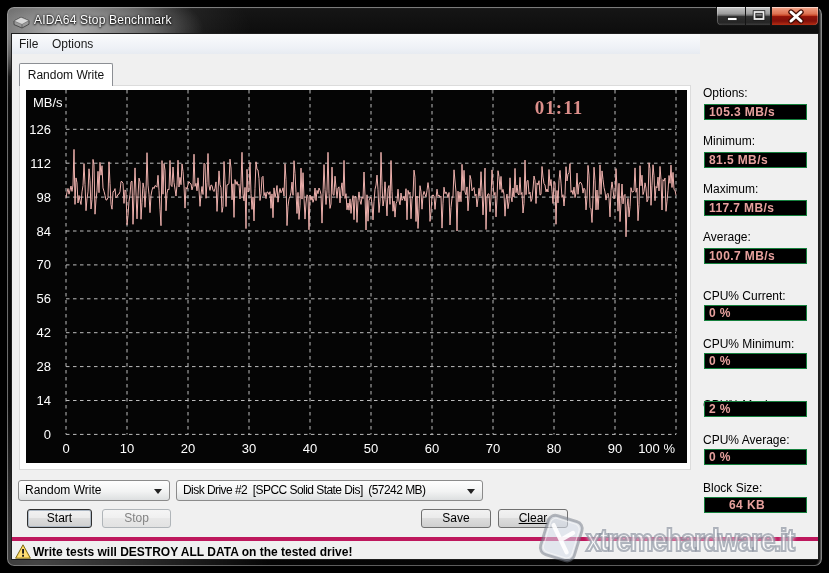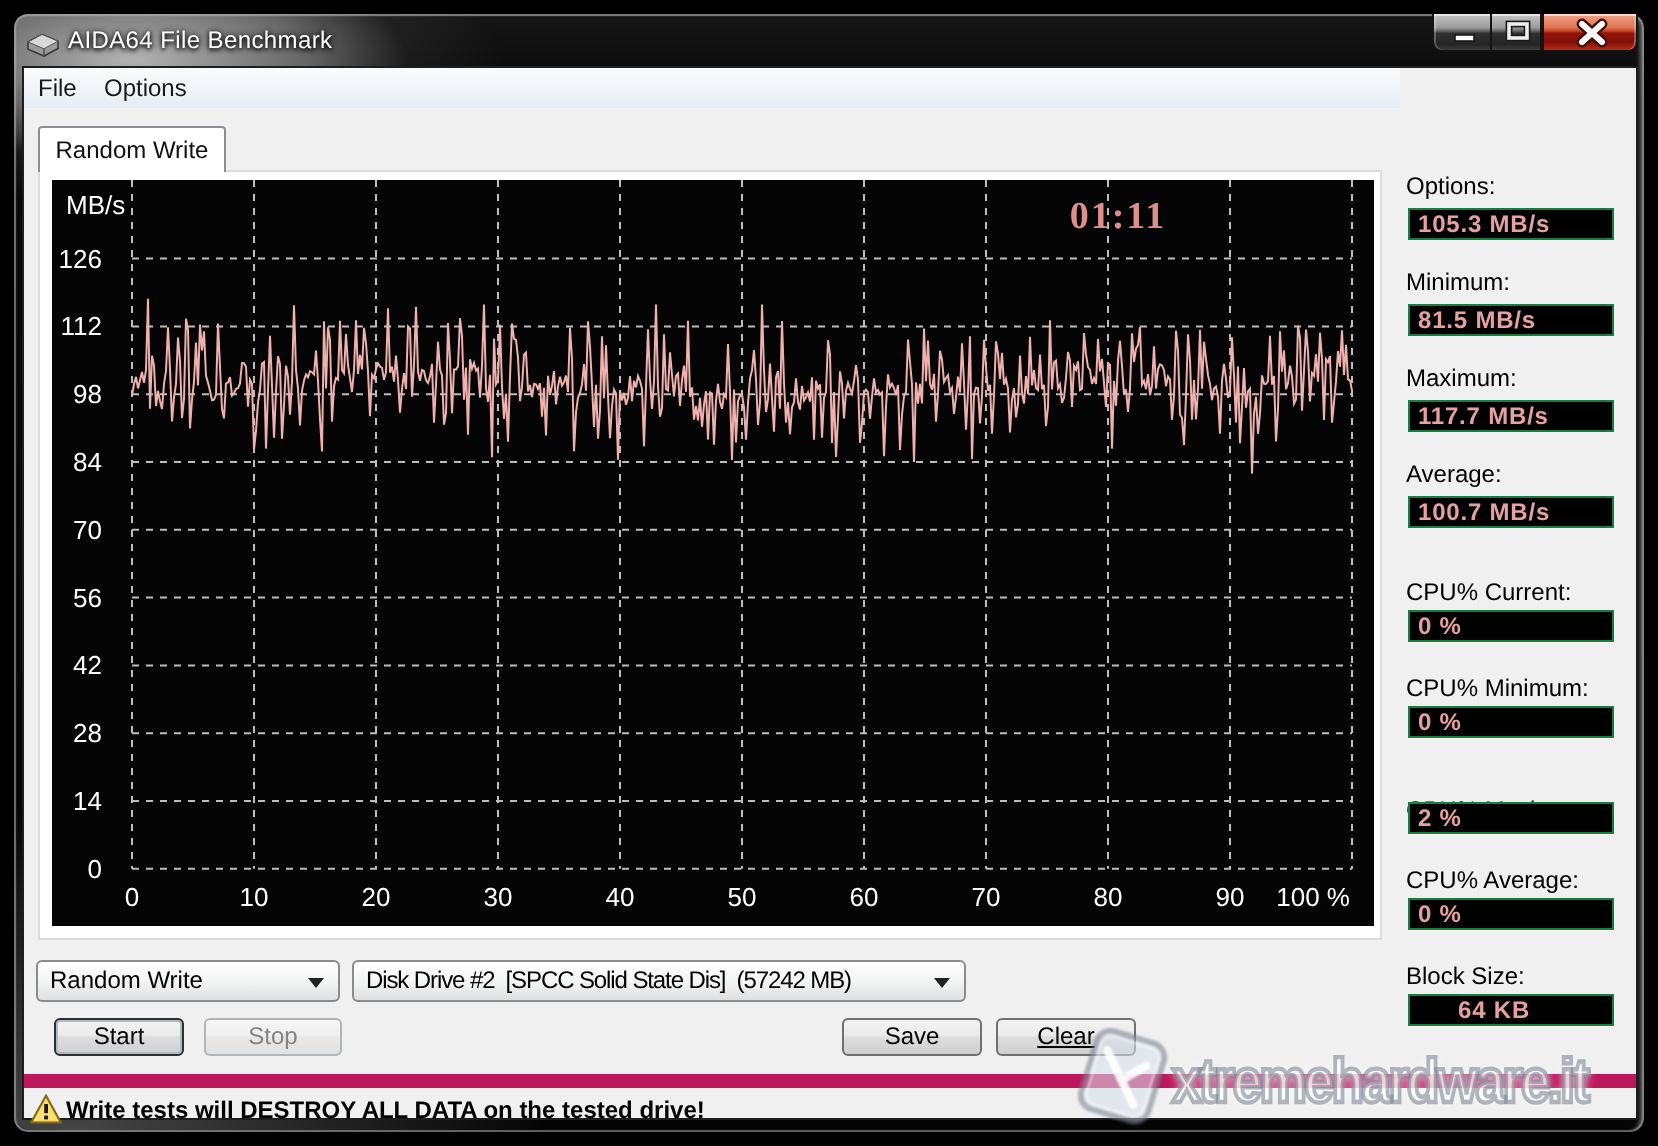--- a/index.html
+++ b/index.html
@@ -51,39 +51,39 @@
 .btn { position:absolute; top:475px; height:19px; border:1px solid #707070; border-radius:3px;
   background:linear-gradient(180deg,#f2f2f2 0%,#ebebeb 45%,#dddddd 50%,#cfcfcf 100%);
   font-size:12px; color:#000; text-align:center; line-height:17px; z-index:2;}
 #bstart { left:15px; width:65px; border-color:#2f2f2f; box-shadow:0 0 0 1px #aeb9c5 inset; }
 #bstop { left:90px; width:69px; border-color:#b0b5b9; color:#838383;
   background:linear-gradient(180deg,#f5f5f5 0%,#f0f0f0 45%,#e8e8e8 50%,#e2e2e2 100%); }
 #bsave { left:409px; width:70px; }
 #bclear { left:486px; width:70px;text-decoration:underline; }
 
 #statusbar { position:absolute; left:0; top:503px; width:806px; height:22px; background:#f0f0f0;
-  border-top:7px solid #be185d; }
+  border-top:4px solid #be185d; }
 #stattext { position:absolute; left:21px; top:4px; font-size:12px; font-weight:bold; color:#000; }
 #swarn { position:absolute; left:3px; top:3px; }
 
 #wmtext { position:absolute; left:574px; top:489px; font-size:31px; font-weight:bold; z-index:6;
   font-family:"Liberation Sans", sans-serif;
   color:rgba(255,255,255,0.50); -webkit-text-stroke:2.2px rgba(125,134,148,0.60);
   text-shadow:0 0 5px rgba(255,255,255,0.95); letter-spacing:-1.5px; transform:scaleX(0.86); transform-origin:left;}
 #wmlogo { position:absolute; left:523px; top:476px; z-index:6; }
 </style></head>
 <body>
 <div id="stage">
 <div id="win">
   <svg id="titleicon" style="position:absolute;left:5px;top:9px;" width="19" height="13" viewBox="0 0 19 13">
     <path d="M2 5 L9 1.2 L17 4.6 L17 8.2 L10 12 L2 8.6 Z" fill="#9a9a9a" stroke="#3a3a3a" stroke-width="0.8"></path>
     <path d="M2 5 L9 1.2 L17 4.6 L10 8.4 Z" fill="#d8d8d8" stroke="#555" stroke-width="0.5"></path>
     <path d="M10 8.4 L10 12" stroke="#4a4a4a" stroke-width="0.7"></path>
   </svg>
-  <div id="titletext">AIDA64 File Benchmark</div>
+  <div id="titletext">AIDA64 Stop Benchmark</div>
   <div id="bmin" class="cap">
         <svg class="capicon" width="30" height="19">
           <rect x="10.5" y="10.5" width="9.5" height="3" fill="#fff" stroke="#1a1a1a" stroke-width="0.8"></rect>
         </svg>
       </div>
   <div id="bmax" class="cap">
         <svg class="capicon" width="26" height="19">
           <rect x="8.5" y="5" width="9" height="7" fill="none" stroke="#1a1a1a" stroke-width="3.4"></rect>
           <rect x="8.5" y="5" width="9" height="7" fill="none" stroke="#ededed" stroke-width="1.8"></rect>
         </svg>

